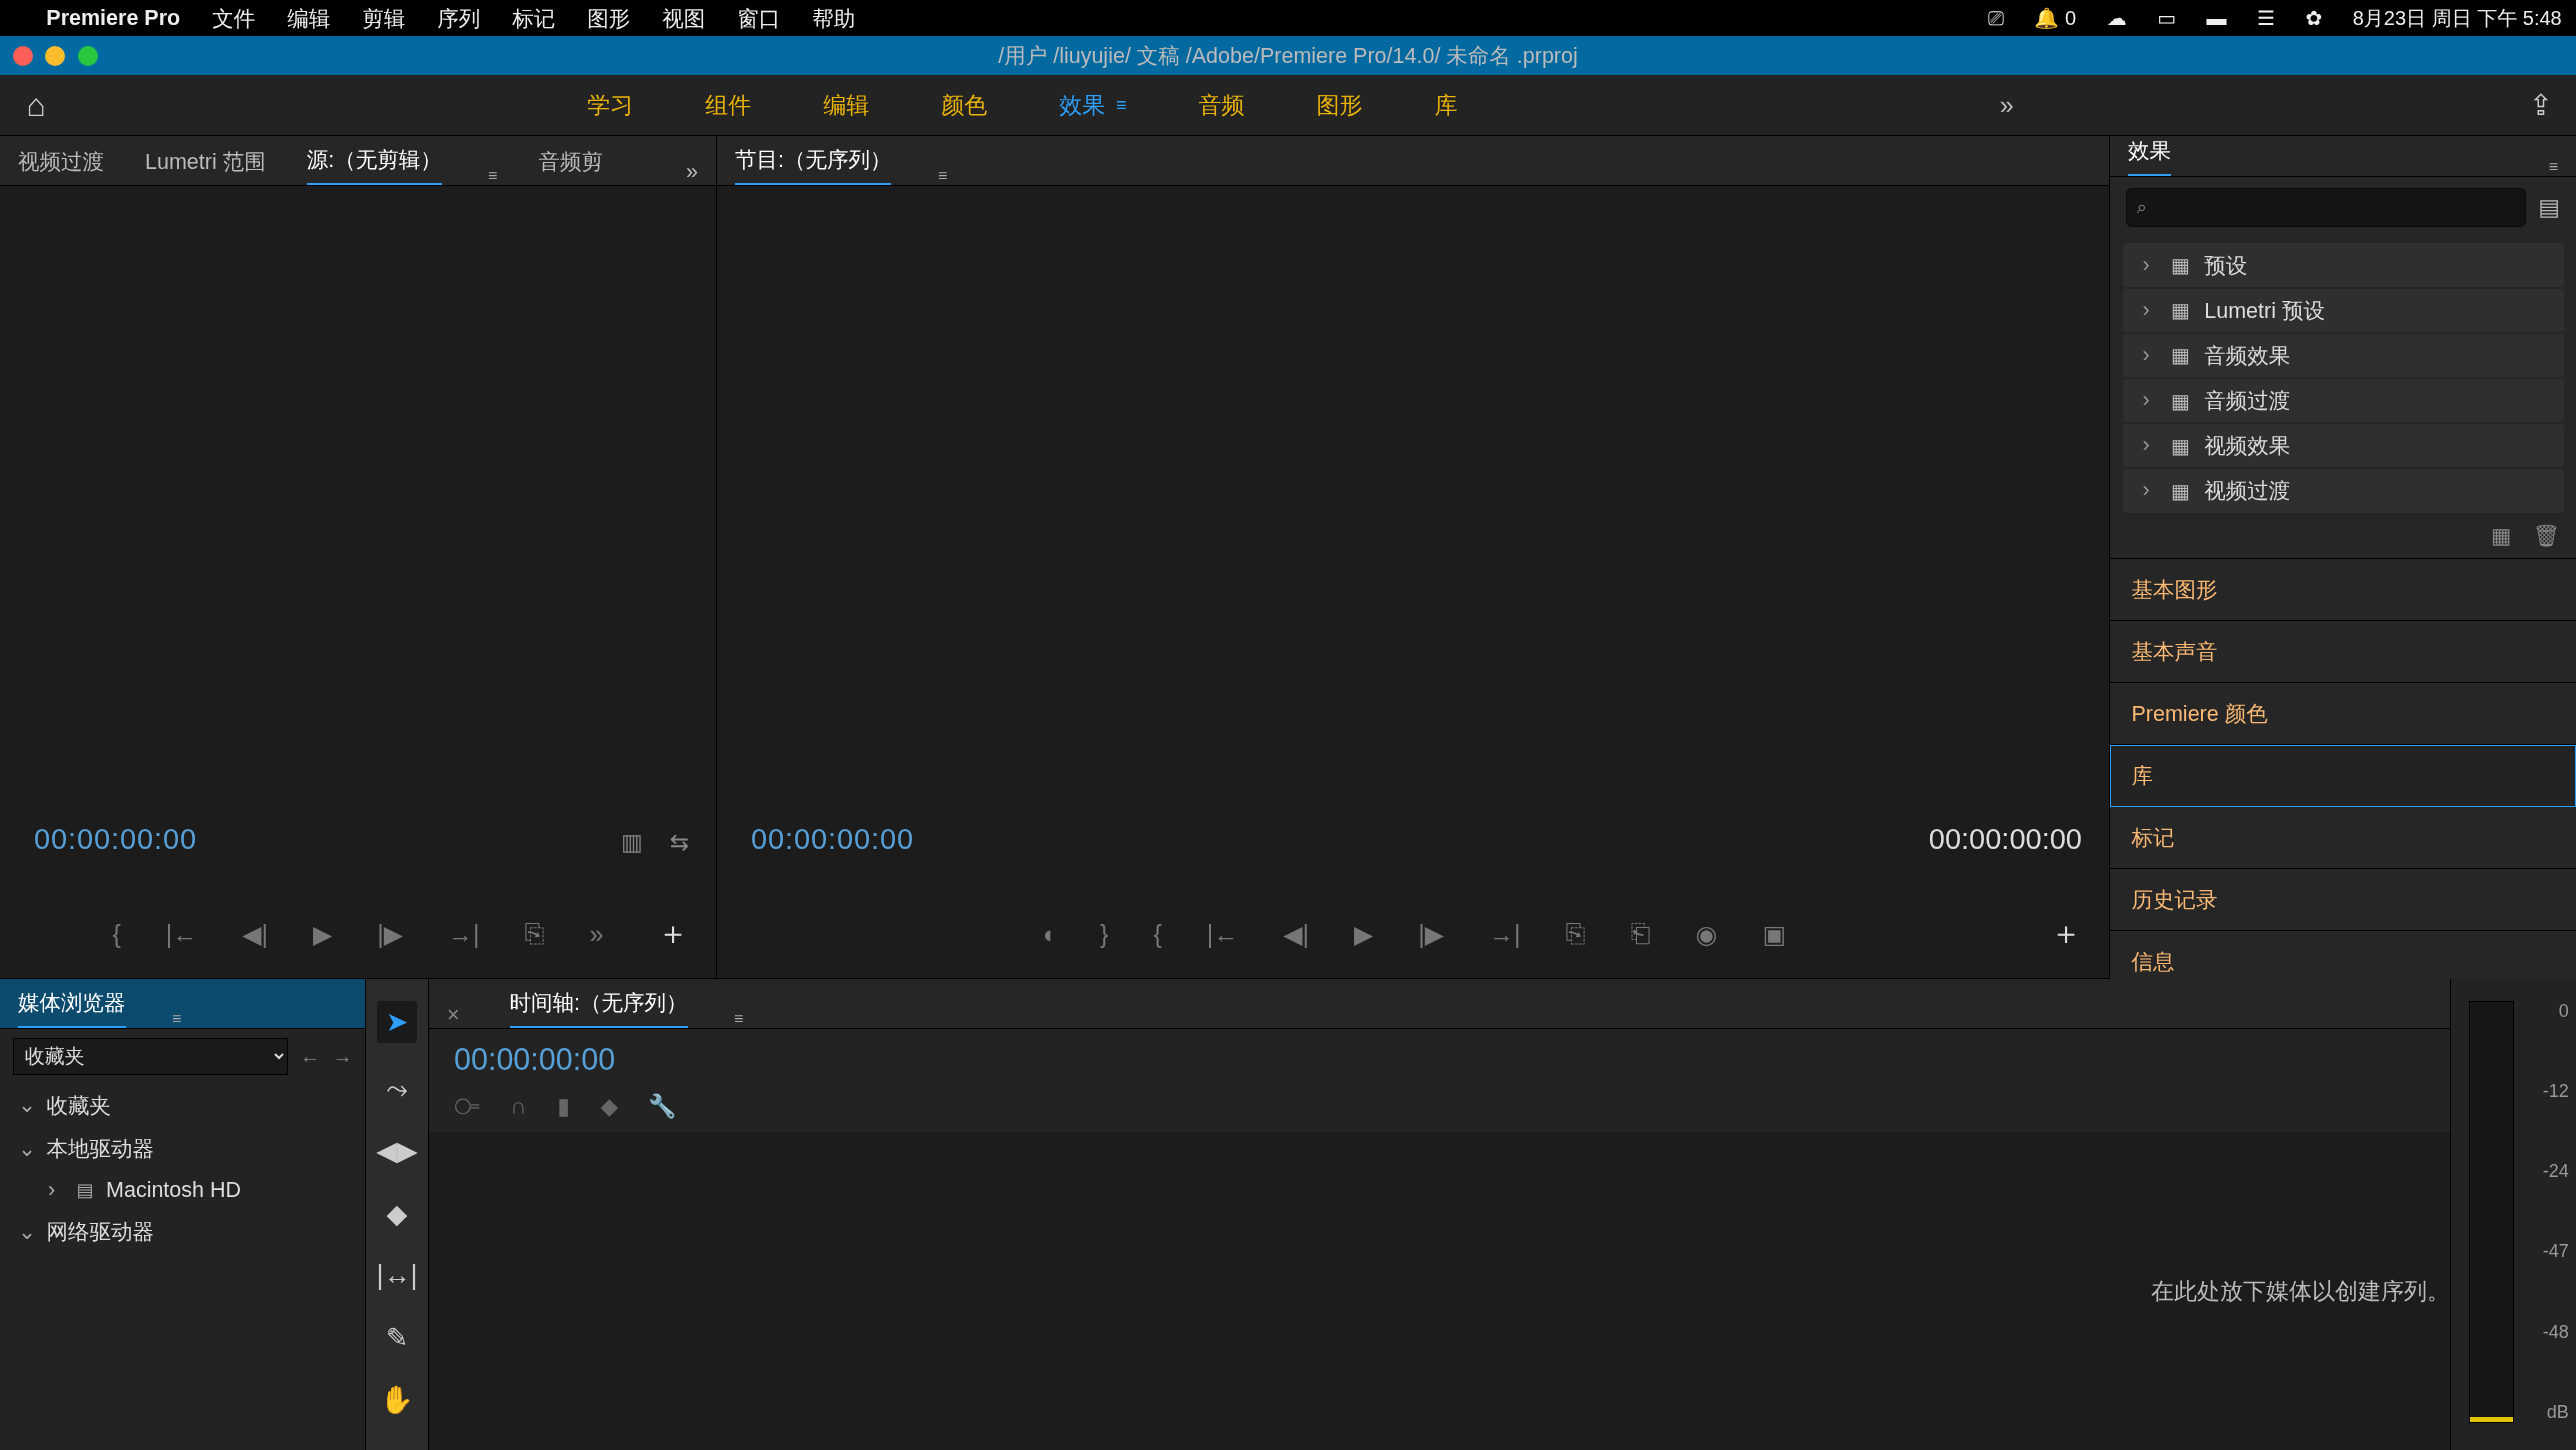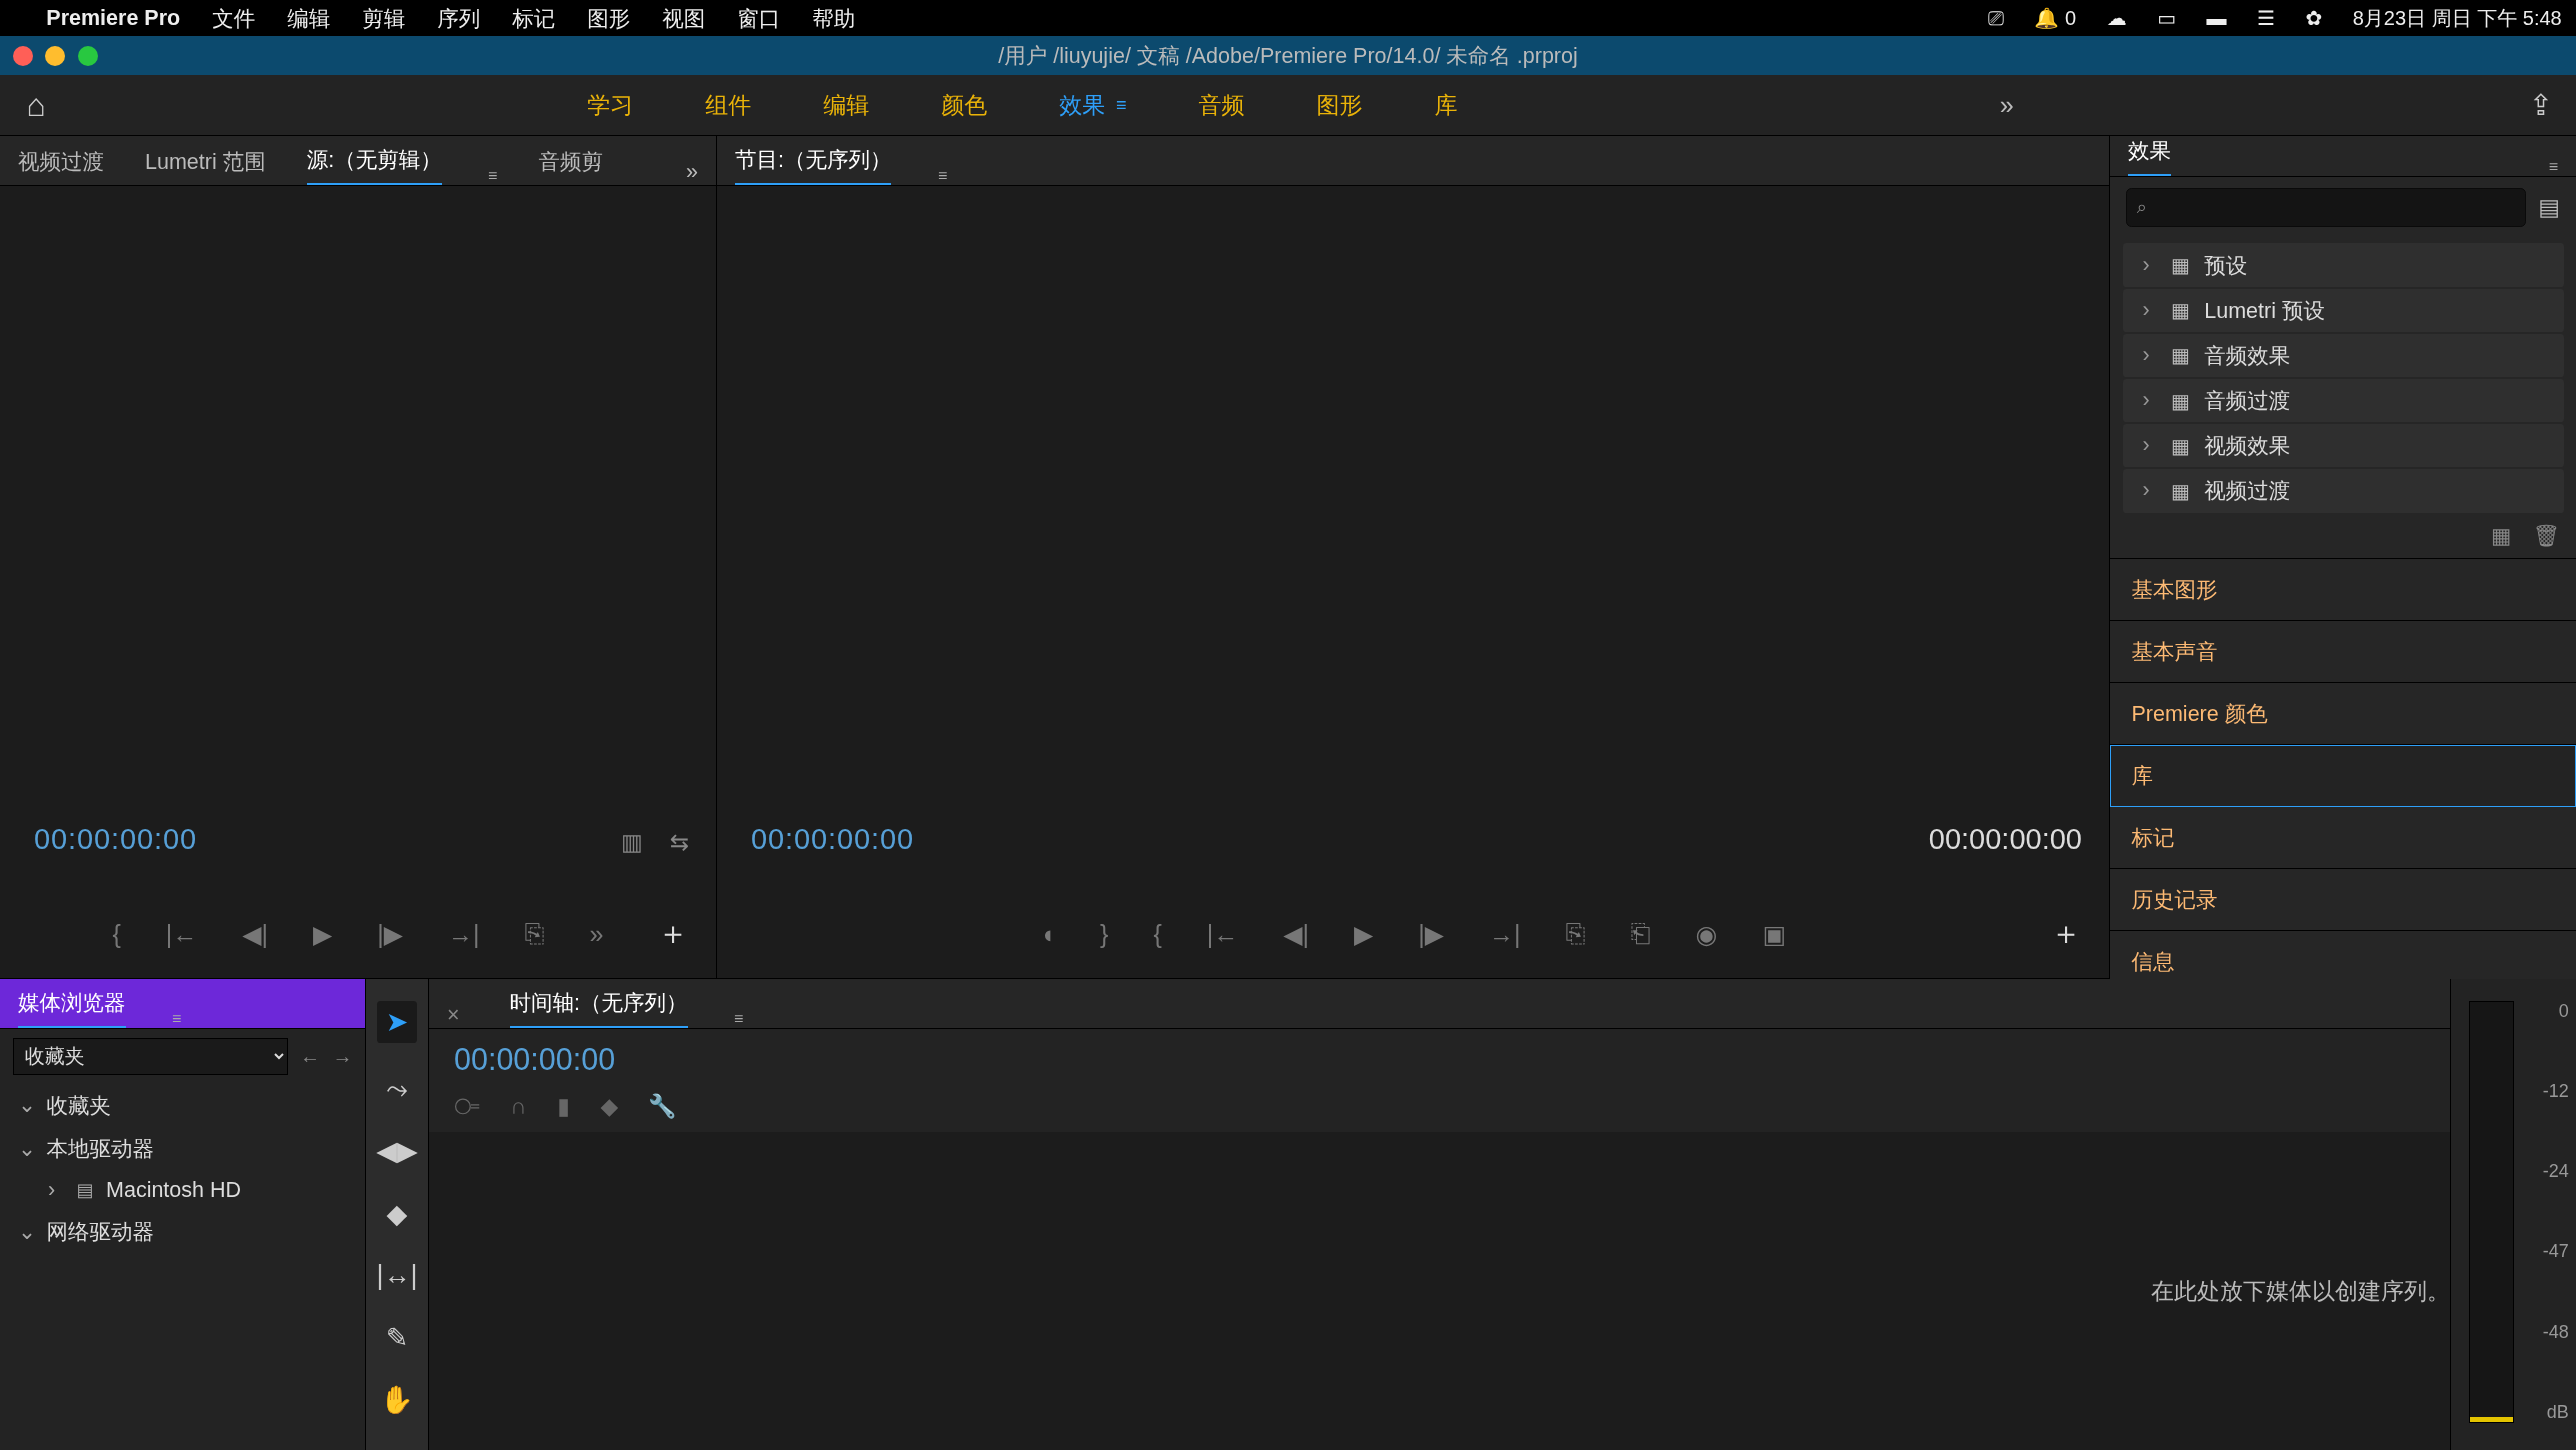--- a/index.html
+++ b/index.html
@@ -31,21 +31,21 @@
 
   
   .window {
     background: #232323;
   }
   .titlebar {
     height: 39px;
     display: flex;
     align-items: center;
     position: relative;
-    background:#0c4a6e;
+    background:#0369a1;
     justify-content:flex-end;
   }
   .traffic { position:absolute; left:12.5px; display:flex; gap:12.5px; }
   .traffic span { width:20px; height:20px; border-radius:50%; display:block; }
   .traffic .close { background:#ff5f57; }
   .traffic .min  { background:#ffbd2e; }
   .traffic .max  { background:#28c840; }
   .titlebar .doc-path { flex:1; text-align:center; color:#bbb; font-size:21.5px; }
 
   
@@ -104,21 +104,21 @@
   .stack { border-top:0.9px solid #000; }
   .stack .item { padding:16px 21.5px; color:#fdba74; font-size:21.5px; border-bottom:0.9px solid #000; cursor:pointer; background:#262626;}
   .stack .item.selected { outline:1.8px solid #2e9ff8; outline-offset:-1.8px; background:#232323;}
 
   
   .lower {
     display:flex;
     height: calc(1450px - 36px - 39px - 61px - 843px);
   }
   .media-browser { width:366px; border-right:0.9px solid #000; background:#232323; display:flex; flex-direction:column;}
-  .media-browser .panel-tabs{background:#6d28d9;}
+  .media-browser .panel-tabs{background:#0c4a6e;}
   .mb-row{ display:flex; align-items:center; gap:12.5px; padding:9px 12.5px;}
   .mb-row select{ flex:1; background:#1a1a1a; color:#ddd; border:0.9px solid #000; font-size:20px; padding:5.4px 7.2px;}
   .mb-tree .node{ padding:7.2px 18px; color:#ddd; font-size:21.5px; display:flex; align-items:center; gap:12.5px; cursor:pointer;}
   .mb-tree .node .chev{color:#aaa; width:16px;}
   .mb-tree .indent1{ padding-left:48px;}
   .mb-tree .disk{ color:#aaa; font-size:18px;}
 
   .toolcol { width:63px; background:#2c2c2c; display:flex; flex-direction:column; align-items:center; gap:30.5px; padding-top:21.5px; border-right:0.9px solid #000;}
   .toolcol span{ color:#ccc; font-size:27px; cursor:pointer;}
   .toolcol span.active{ color:#2e9ff8; background:#1a1a1a; padding:5.4px 9px; border-radius:3.6px;}

